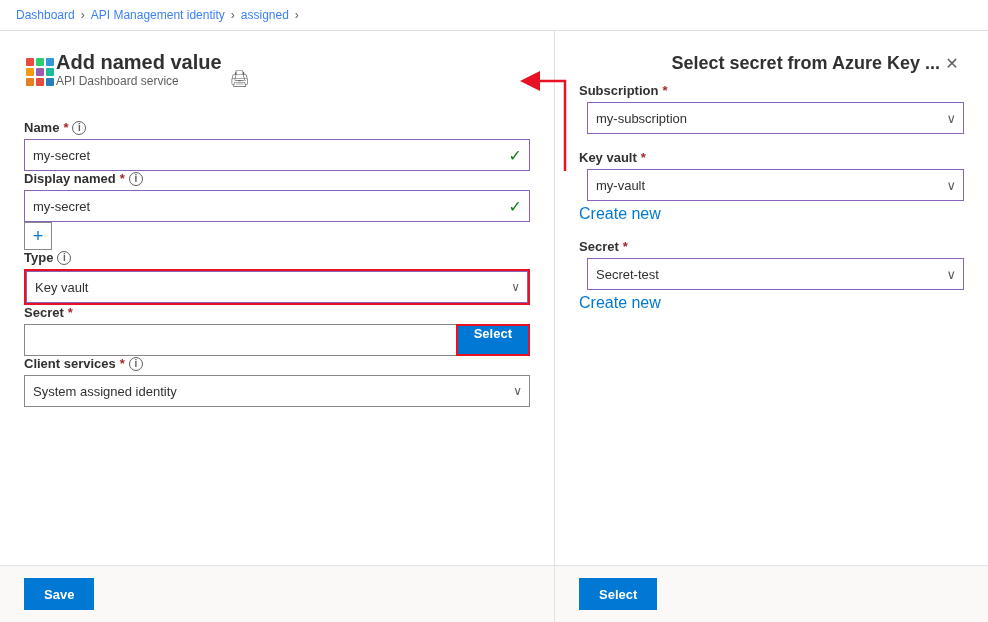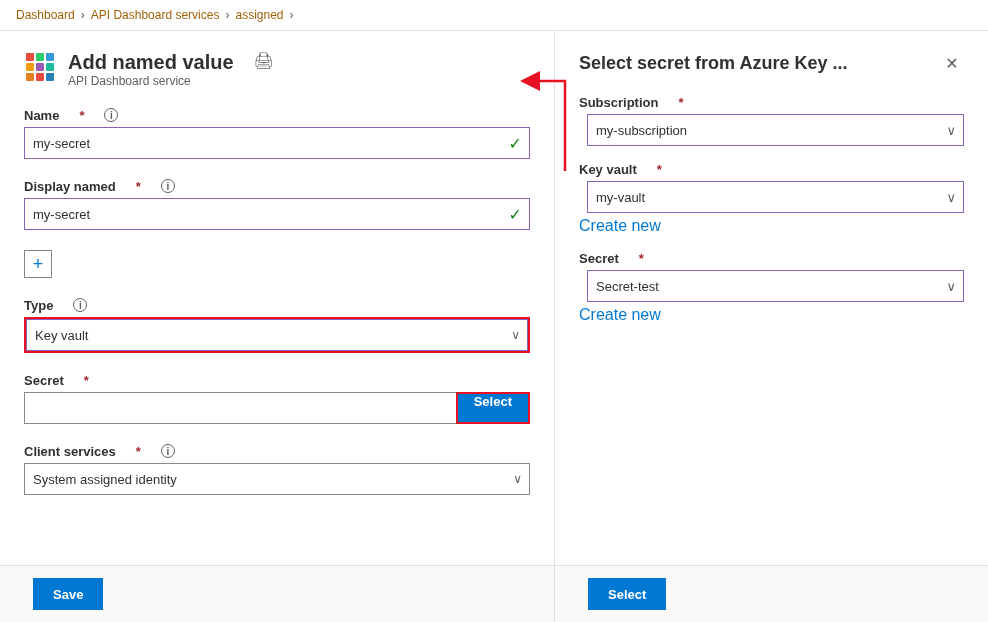--- a/index.html
+++ b/index.html
@@ -1,48 +1,48 @@
 <!DOCTYPE html>
 <html><head>
   <meta charset="utf-8">
   <style>
     * { box-sizing: border-box; margin: 0; padding: 0; }
     body { font-family: 'Segoe UI', Arial, sans-serif; font-size: 13px; color: #323130; background: #fff; width: 988px; height: 622px; overflow: hidden; display: flex; flex-direction: column; }
 
     
     .breadcrumb { display: flex; align-items: center; gap: 6px; padding: 8px 16px; font-size: 12px; color: #0078d4; border-bottom: 1px solid #e0e0e0; }
     .breadcrumb span { color: #605e5c; }
-    .breadcrumb a { color: #a16207; text-decoration: none; }
+    .breadcrumb a { color: #3b82f6; text-decoration: none; }
 
     
     .main-area { display: flex; flex: 1; overflow: hidden; }
 
     
     .left-panel { width: 555px; padding: 20px 24px; border-right: 1px solid #e0e0e0; overflow-y: auto; flex-shrink: 0; }
 
-    .page-header { display: flex; align-items: flex-start; gap: 12px; margin-bottom: 20px; }
+    .page-header { display: flex; align-items: flex-end; margin-bottom: 32px; }
     .page-icon { width: 32px; height: 32px; display: flex; align-items: center; justify-content: center; }
     .grid-icon { display: grid; grid-template-columns: repeat(3, 8px); grid-template-rows: repeat(3, 8px); gap: 2px; }
     .grid-cell { background: #0078d4; border-radius: 1px; }
     .grid-cell:nth-child(1) { background: #e74c3c; }
     .grid-cell:nth-child(2) { background: #2ecc71; }
     .grid-cell:nth-child(3) { background: #3498db; }
     .grid-cell:nth-child(4) { background: #f39c12; }
     .grid-cell:nth-child(5) { background: #9b59b6; }
     .grid-cell:nth-child(6) { background: #1abc9c; }
     .grid-cell:nth-child(7) { background: #e67e22; }
     .grid-cell:nth-child(8) { background: #e74c3c; }
     .grid-cell:nth-child(9) { background: #2980b9; }
 
     .page-title-block h1 { font-size: 20px; font-weight: 600; color: #323130; }
     .page-title-block .subtitle { font-size: 12px; color: #605e5c; }
     .print-icon { margin-left: 8px; cursor: pointer; color: #605e5c; font-size: 16px; }
 
-    .form-group { margin-bottom: 20px; }
-    .form-label { display: flex; gap: 20px; font-size: 13px; font-weight: 600; margin-bottom: 4px; }
+    .form-group { margin-bottom: 0; }
+    .form-label { display: flex; align-items: center; gap: 4px; font-size: 13px; font-weight: 600; margin-bottom: 4px; }
     .required { color: #a4262c; }
     .info-icon { display: inline-flex; align-items: center; justify-content: center; width: 14px; height: 14px; border-radius: 50%; border: 1px solid #605e5c; font-size: 10px; color: #605e5c; cursor: pointer; font-weight: bold; }
 
     .form-input { width: 100%; height: 32px; padding: 0 8px; border: 1px solid #8a8886; font-size: 13px; color: #323130; outline: none; }
     .form-input.valid { border-color: #8764b8; }
 
     .input-with-check { position: relative; }
     .input-with-check .form-input { padding-right: 30px; border-color: #8764b8; }
     .check-mark { position: absolute; right: 8px; top: 50%; transform: translateY(-50%); color: #107c10; font-size: 16px; }
 
@@ -52,47 +52,47 @@
 
     .tags-add { display: flex; align-items: center; justify-content: center; width: 28px; height: 28px; border: 1px solid #8a8886; cursor: pointer; font-size: 18px; color: #0078d4; background: #fff; }
 
     .secret-row { display: flex; gap: 0; }
     .secret-row .form-input { flex: 1; border-right: none; border: 2px solid #e81123; }
     .secret-row .select-btn { height: 32px; padding: 0 16px; background: #0078d4; color: #fff; border: none; cursor: pointer; font-size: 13px; font-weight: 600; border: 2px solid #e81123; }
 
     
     .right-panel { flex: 1; padding: 20px 24px; position: relative; }
 
-    .panel-header { display: flex; align-items: center; justify-content: space-between; margin-bottom: 20px; }
+    .panel-header { display: flex; align-items: center; justify-content: flex-end; margin-bottom: 8px; }
     .panel-title { font-size: 18px; font-weight: 600; color: #323130; }
     .close-btn { width: 24px; height: 24px; display: flex; align-items: center; justify-content: center; cursor: pointer; font-size: 16px; color: #605e5c; background: none; border: none; }
 
     .panel-form-group { margin-bottom: 16px; }
     .panel-form-group .form-label { font-weight: 600; }
 
     .create-new { color: #0078d4; font-size: 16px; text-decoration: none; display: block; margin-top: 4px; cursor: pointer; }
 
     
     .footer { display: flex; border-top: 1px solid #e0e0e0; background: #faf9f8; }
     .footer-left { width: 555px; padding: 12px 24px; border-right: 1px solid #e0e0e0; }
     .footer-right { flex: 1; padding: 12px 24px; }
 
-    .btn-primary { height: 32px; padding: 0 20px; background: #0078d4; color: #fff; border: none; font-size: 13px; font-weight: 600; cursor: pointer; margin-left: 9px; }
+    .btn-primary { height: 32px; padding: 0 20px; background: #0078d4; color: #fff; border: none; font-size: 13px; font-weight: 600; cursor: pointer; }
 
     .panel-select-wrapper { position: relative; margin-left: 8px; }
     .panel-select-wrapper select { width: 100%; height: 32px; padding: 0 8px; border: 1px solid #8a8886; font-size: 13px; color: #323130; appearance: none; background: #fff; cursor: pointer; outline: none; border-color: #8764b8; border-width: 1px; }
     .panel-select-wrapper .chevron { position: absolute; right: 8px; top: 50%; transform: translateY(-50%); pointer-events: none; color: #605e5c; }
   </style>
 </head>
 <body>
 
 <div class="breadcrumb">
   <a>Dashboard</a>
   <span>›</span>
-  <a>API Dashboard services</a>
+  <a>API Management identity</a>
   <span>›</span>
   <a>assigned</a>
   <span>›</span>
 </div>
 
 <div class="main-area">
 
   <div class="left-panel">
 
     <div class="page-header">

